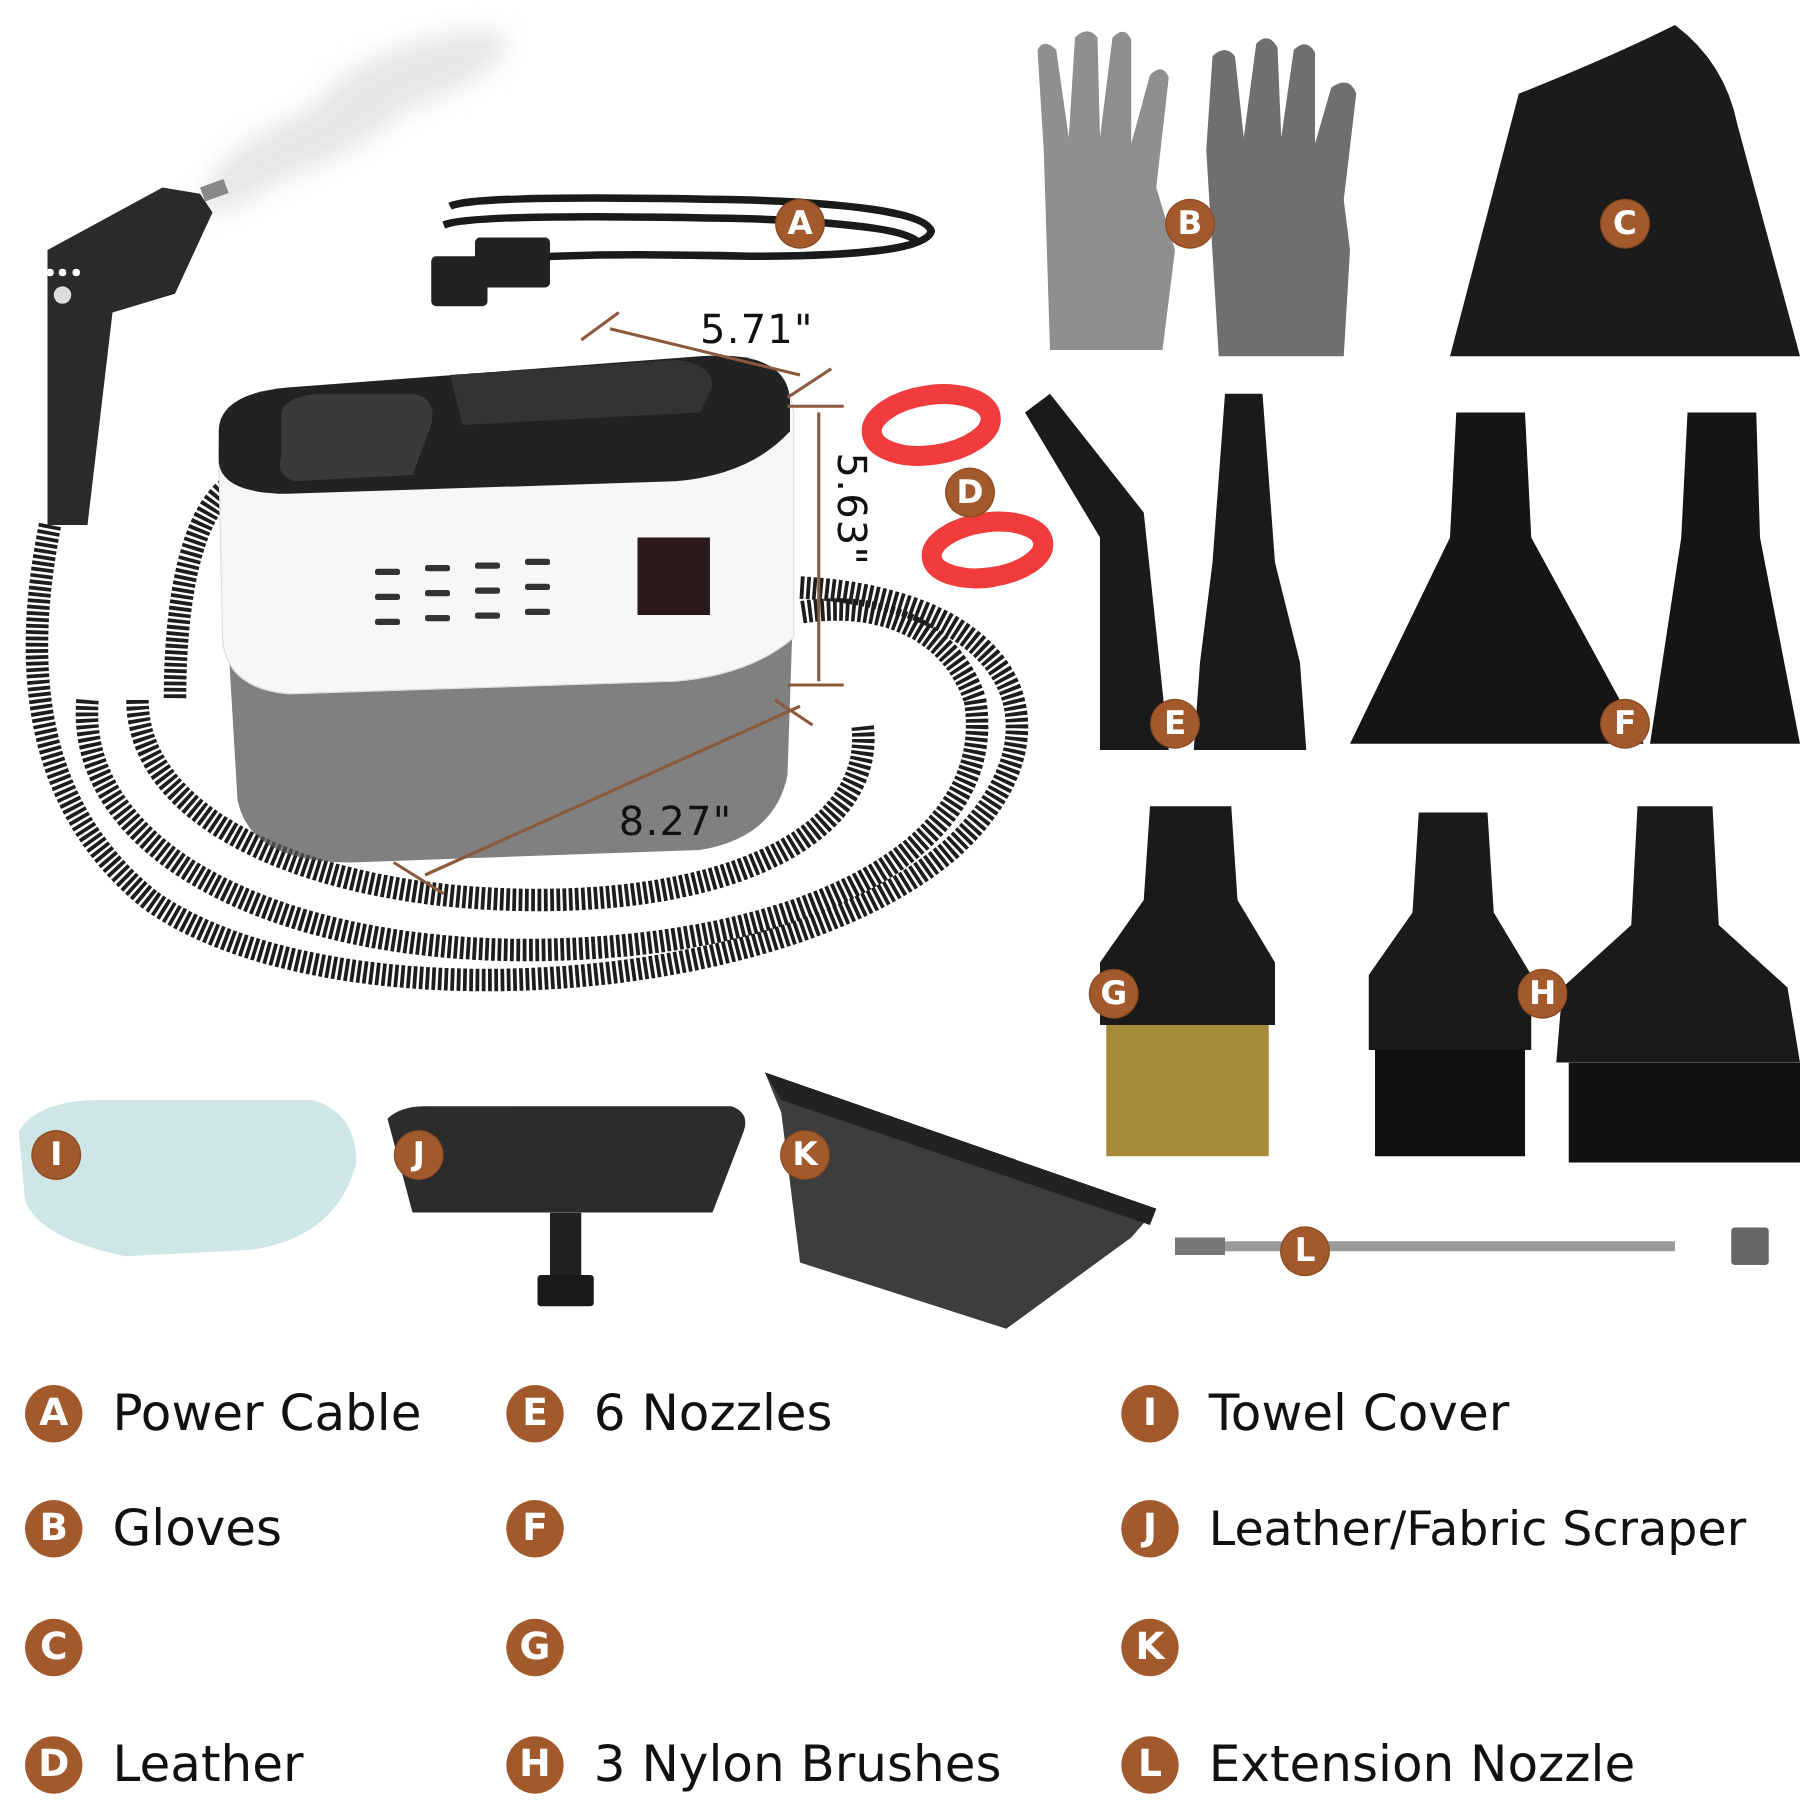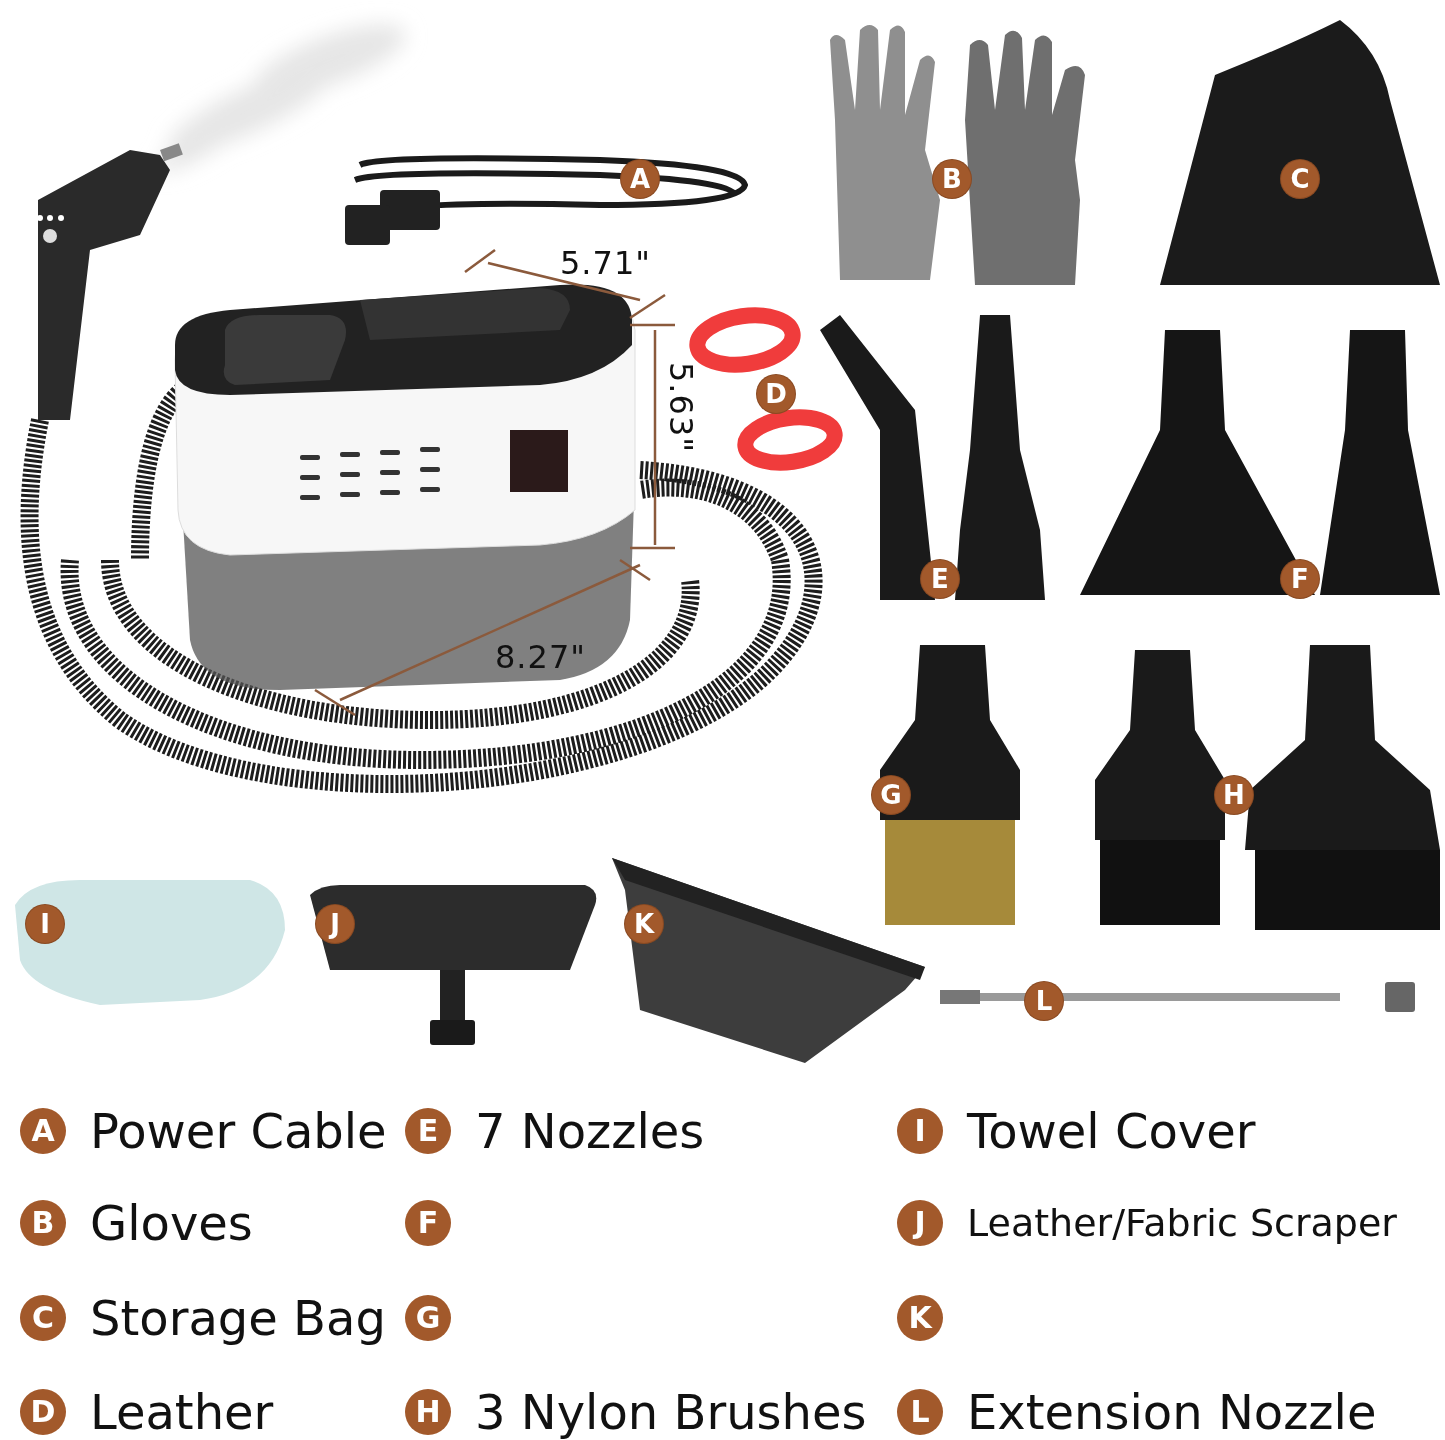--- a/index.html
+++ b/index.html
@@ -3,21 +3,21 @@
 <meta charset="utf-8">
 <style>
   html,body{margin:0;padding:0;background:#fff;}
   body{width:1445px;height:1440px;position:relative;overflow:hidden;font-family:"Liberation Sans",sans-serif;}
   .abs{position:absolute;}
   .badge{position:absolute;width:38px;height:38px;border-radius:50%;background:#a2592b;color:#fff;font-weight:bold;font-size:26px;line-height:38px;text-align:center;font-family:"DejaVu Sans",sans-serif;box-shadow:0 0 0 1px #8a4a22;}
   .dim{position:absolute;font-size:32px;color:#111;font-family:"DejaVu Sans",sans-serif;letter-spacing:1px;}
   .legend{position:absolute;left:0;top:1100px;width:1445px;height:340px;}
   .lg-item{position:absolute;display:flex;align-items:center;height:50px;}
   .lg-badge{width:46px;height:46px;border-radius:50%;background:#a2592b;color:#fff;font-weight:bold;font-size:30px;line-height:46px;text-align:center;font-family:"DejaVu Sans",sans-serif;margin-right:24px;flex:none;}
-  .lg-text{font-size:48px;color:#111;font-family:"DejaVu Sans",sans-serif;white-space:nowrap;}
+  .lg-text{font-size:40px;color:#111;font-family:"DejaVu Sans",sans-serif;white-space:nowrap;}
   svg{position:absolute;overflow:visible;}
 </style>
 </head>
 <body>
 
 <div class="abs" style="left:0;top:0;width:1445px;height:1090px;">
 
   <svg style="left:0;top:0;" width="1" height="1">
     <defs>
         <filter id="blur">
@@ -174,30 +174,29 @@
   <div class="lg-item" style="left:20px;top:6px;">
     <div class="lg-badge">A</div>
     <div class="lg-text">Power Cable</div>
   </div>
   <div class="lg-item" style="left:20px;top:98px;">
     <div class="lg-badge">B</div>
     <div class="lg-text">Gloves</div>
   </div>
   <div class="lg-item" style="left:20px;top:193px;">
     <div class="lg-badge">C</div>
-    <div class="lg-text">Storage Bag</div>
   </div>
   <div class="lg-item" style="left:20px;top:287px;">
     <div class="lg-badge">D</div>
     <div class="lg-text">Leather</div>
   </div>
 
   <div class="lg-item" style="left:405px;top:6px;">
     <div class="lg-badge">E</div>
-    <div class="lg-text">7 Nozzles</div>
+    <div class="lg-text">6 Nozzles</div>
   </div>
   <div class="lg-item" style="left:405px;top:98px;">
     <div class="lg-badge">F</div>
   </div>
   <div class="lg-item" style="left:405px;top:193px;">
     <div class="lg-badge">G</div>
   </div>
   <div class="lg-item" style="left:405px;top:287px;">
     <div class="lg-badge">H</div>
     <div class="lg-text">3 Nylon Brushes</div>

